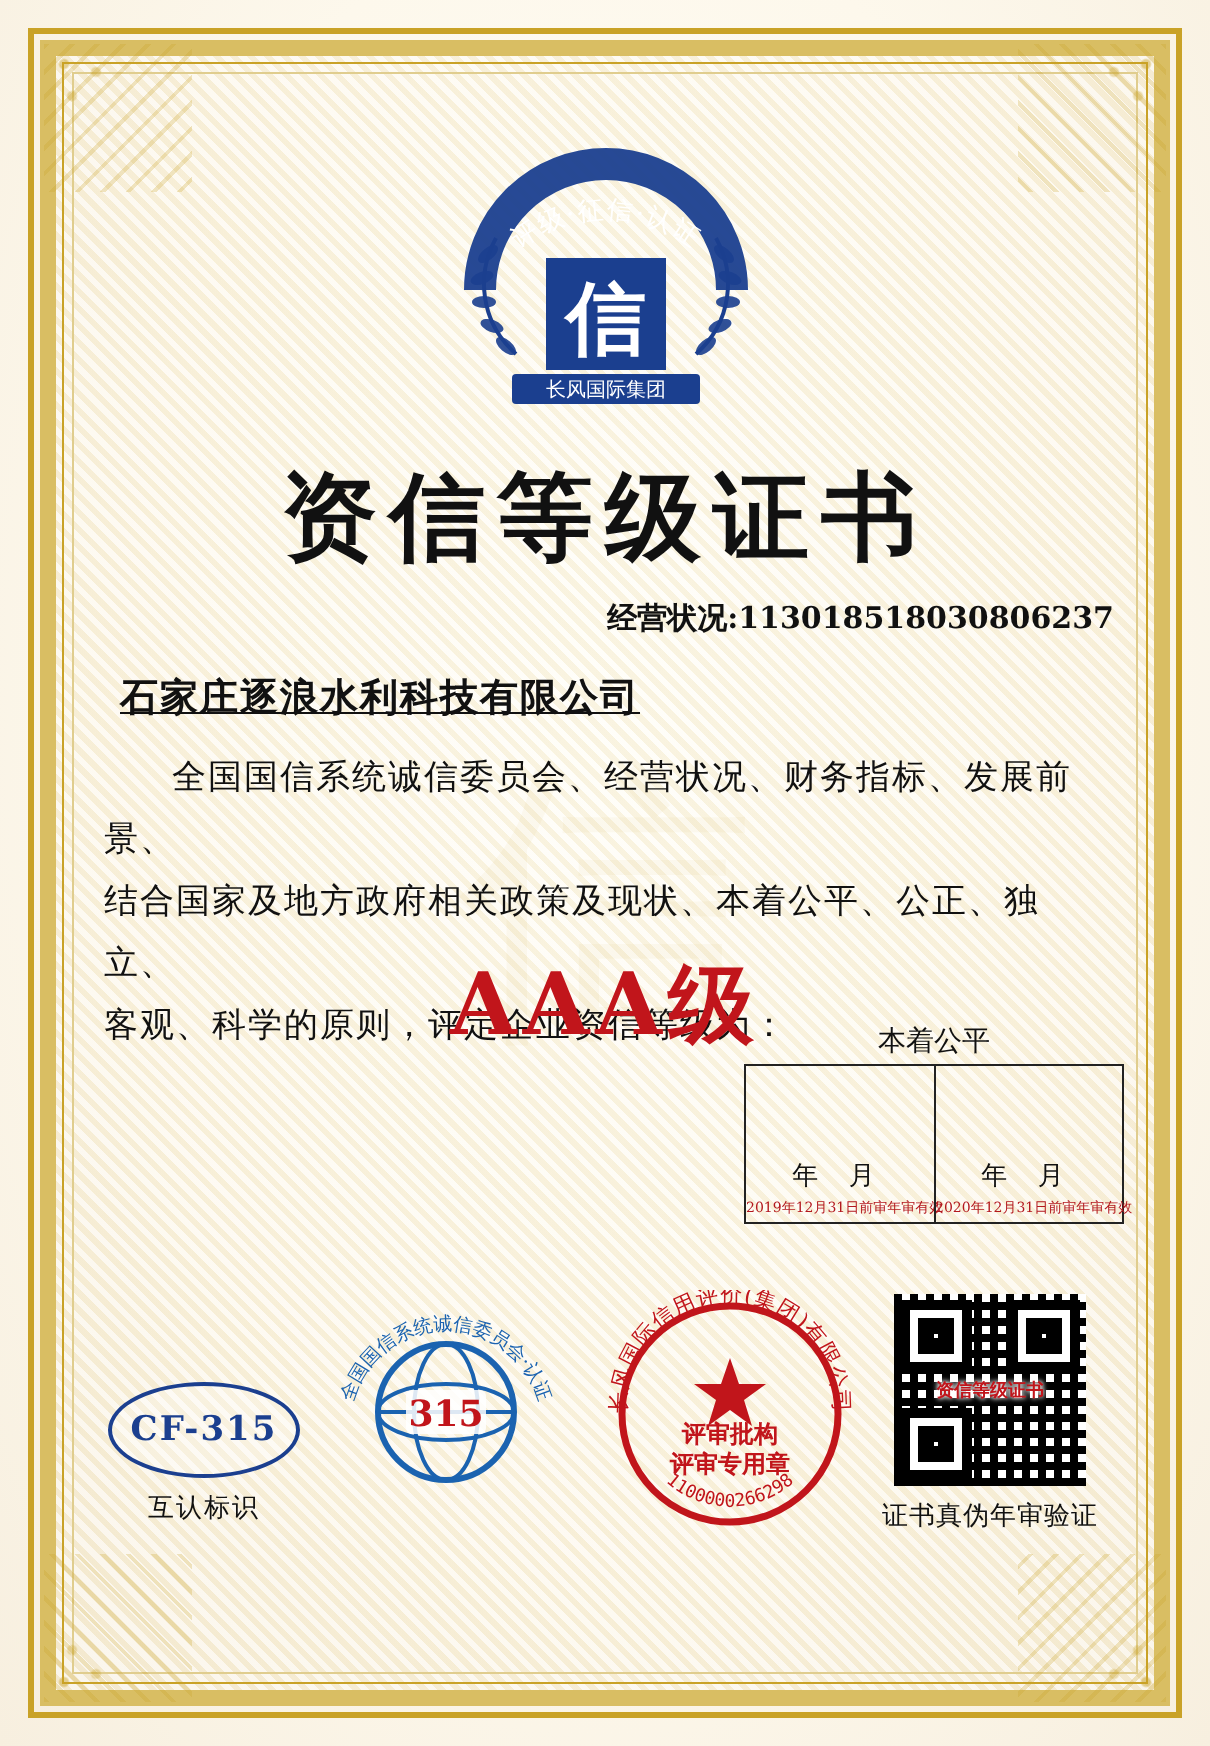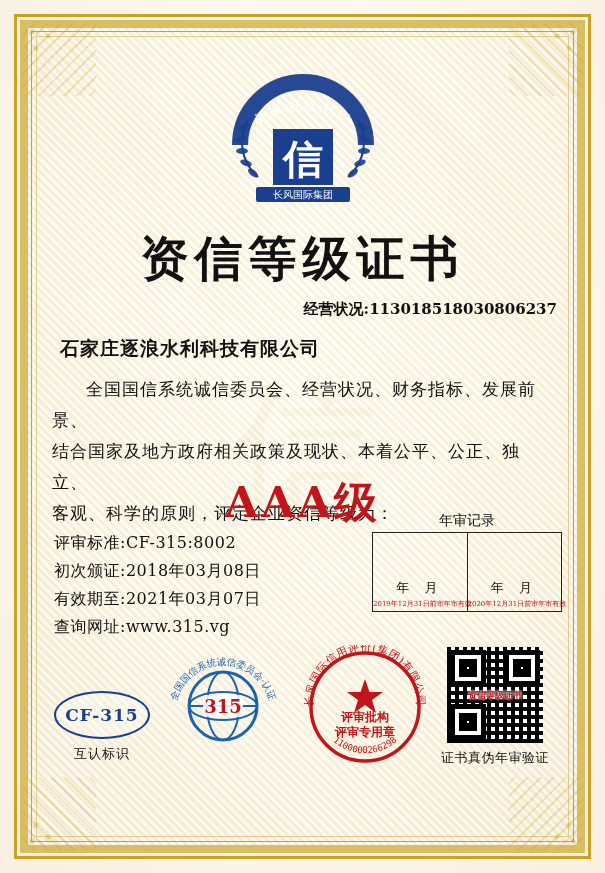--- a/index.html
+++ b/index.html
@@ -103,20 +103,21 @@
 
   .company {
     position: absolute;
     top: 294px;
     left: 18px;
     font-family: "DejaVu Serif", "Liberation Serif", serif;
     font-size: 19px;
     font-weight: bold;
     color: #111;
     letter-spacing: 1px;
+    text-decoration: underline;
   }
 
   .body-text {
     position: absolute;
     top: 332px;
     left: 10px;
     right: 8px;
     font-family: "DejaVu Serif", "Liberation Serif", serif;
     font-size: 17px;
     line-height: 31px;
@@ -382,29 +383,23 @@
     <div class="company">石家庄逐浪水利科技有限公司</div>
 
     <div class="body-text">
       <p class="indent">全国国信系统诚信委员会、经营状况、财务指标、发展前景、</p>
       <p>结合国家及地方政府相关政策及现状、本着公平、公正、独立、</p>
       <p>客观、科学的原则，评定企业资信等级为：</p>
     </div>
 
     <div class="grade">AAA级</div>
 
-    <div class="details">
-      <div>评审标准:CF-315:8002</div>
-      <div>初次颁证:2018年03月08日</div>
-      <div>有效期至:2021年03月07日</div>
-      <div>查询网址:www.315.vg</div>
-    </div>
 
     <div class="review">
-      <div class="review-title">年审记录</div>
+      <div class="review-title">本着公平</div>
       <div class="review-box">
         <div class="review-cell">
           <div class="ym">年 月</div>
           <div class="note">2019年12月31日前审年审有效</div>
         </div>
         <div class="review-cell">
           <div class="ym">年 月</div>
           <div class="note">2020年12月31日前审年审有效</div>
         </div>
       </div>

